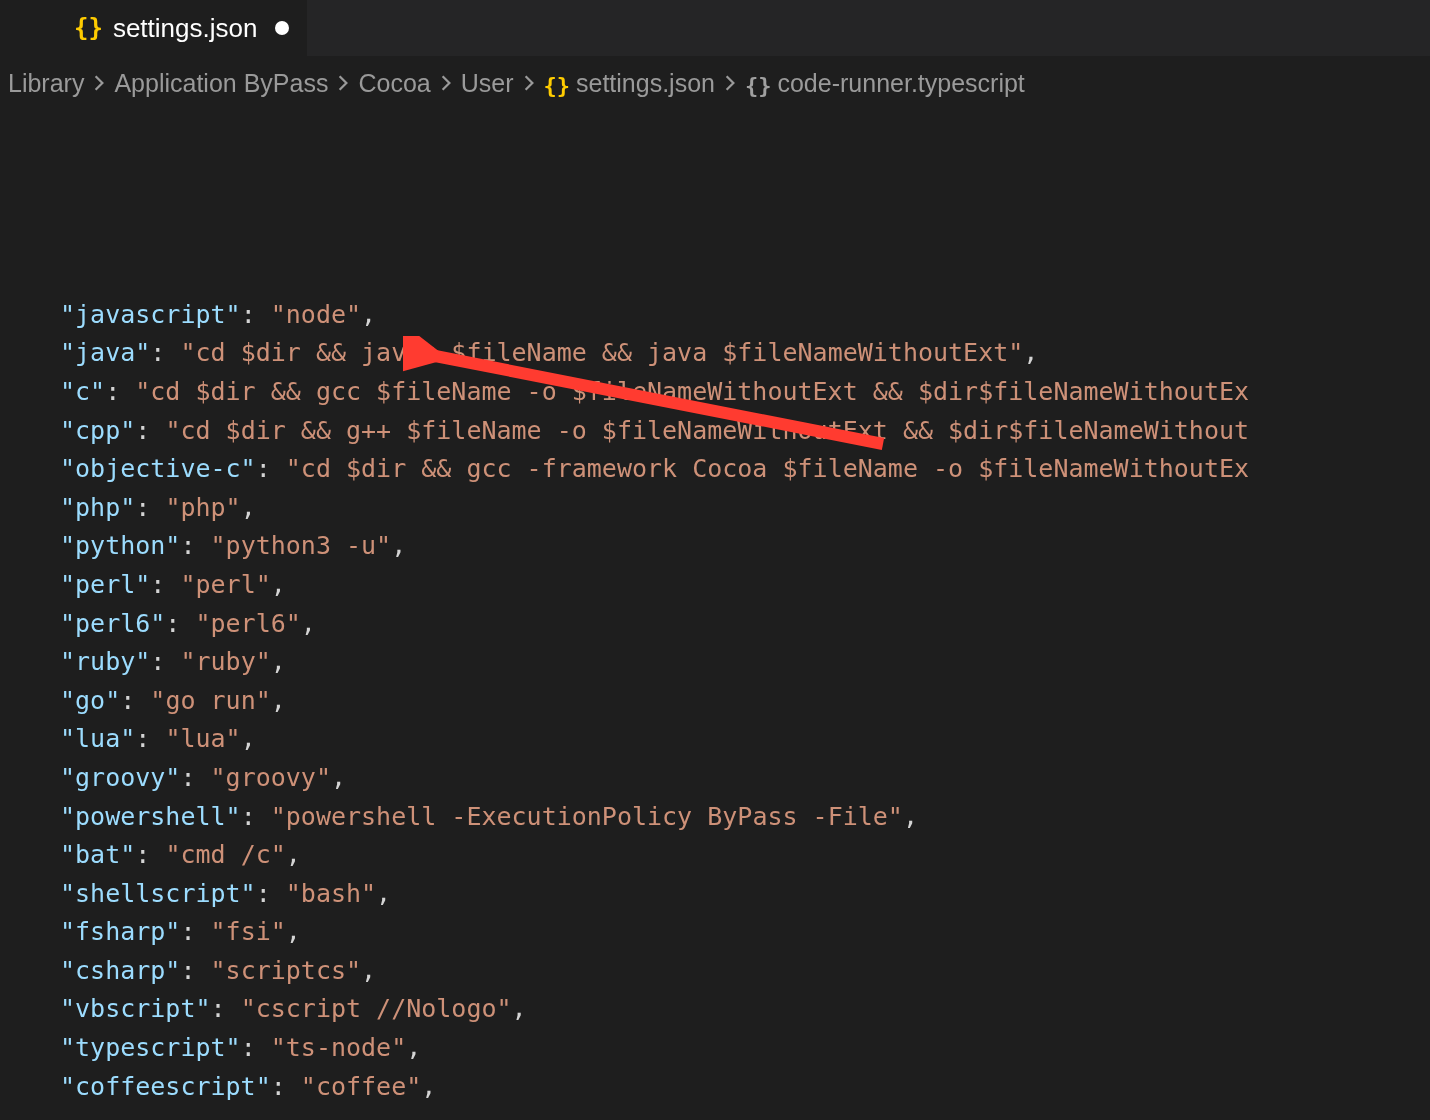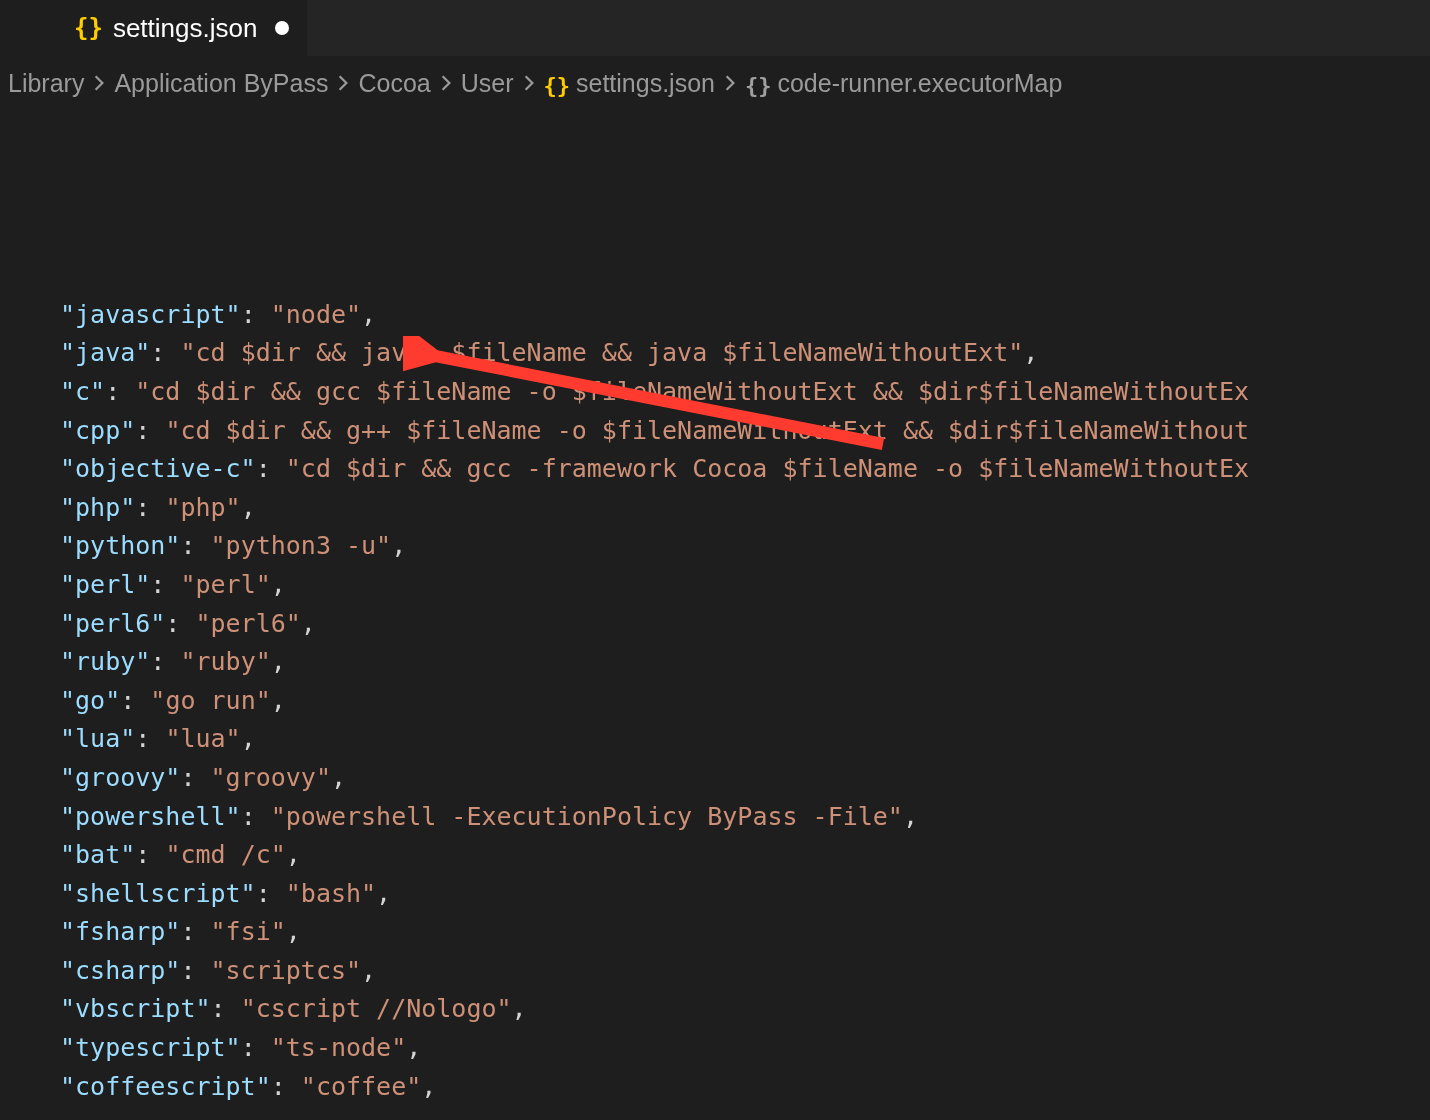--- a/index.html
+++ b/index.html
@@ -149,21 +149,21 @@
     <span class="crumb-icon-json">{}</span>
     <span>settings.json</span>
   </span>
   <span class="crumb-sep">
       <svg viewBox="0 0 16 16" fill="none" stroke="#9a9a9a" stroke-width="2">
         <path d="M5 2l6 6-6 6"></path>
       </svg>
     </span>
   <span class="crumb">
     <span class="crumb-icon-obj">{}</span>
-    <span>code-runner.executorMap</span>
+    <span>code-runner.typescript</span>
   </span>
 </div>
 
 <div class="editor" id="editor">
   
   <svg class="arrow" style="left:403px; top:226px;" width="500" height="120" viewBox="0 0 500 120">
     <defs>
       <marker id="ahead" markerWidth="12" markerHeight="12" refX="2" refY="6" orient="auto">
         <path d="M12,0 L0,6 L12,12 Z" fill="#ff3b30"></path>
       </marker>

